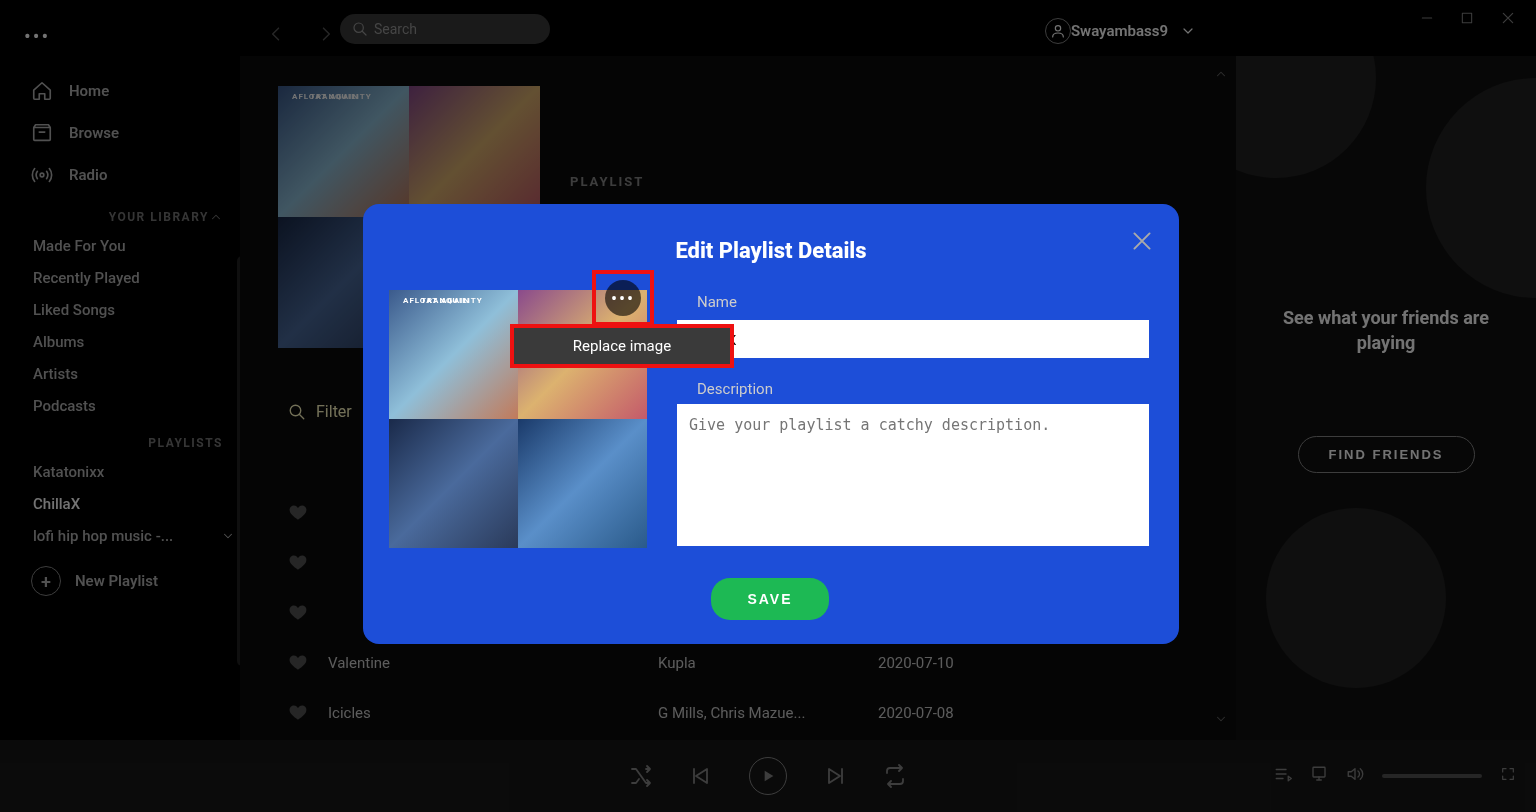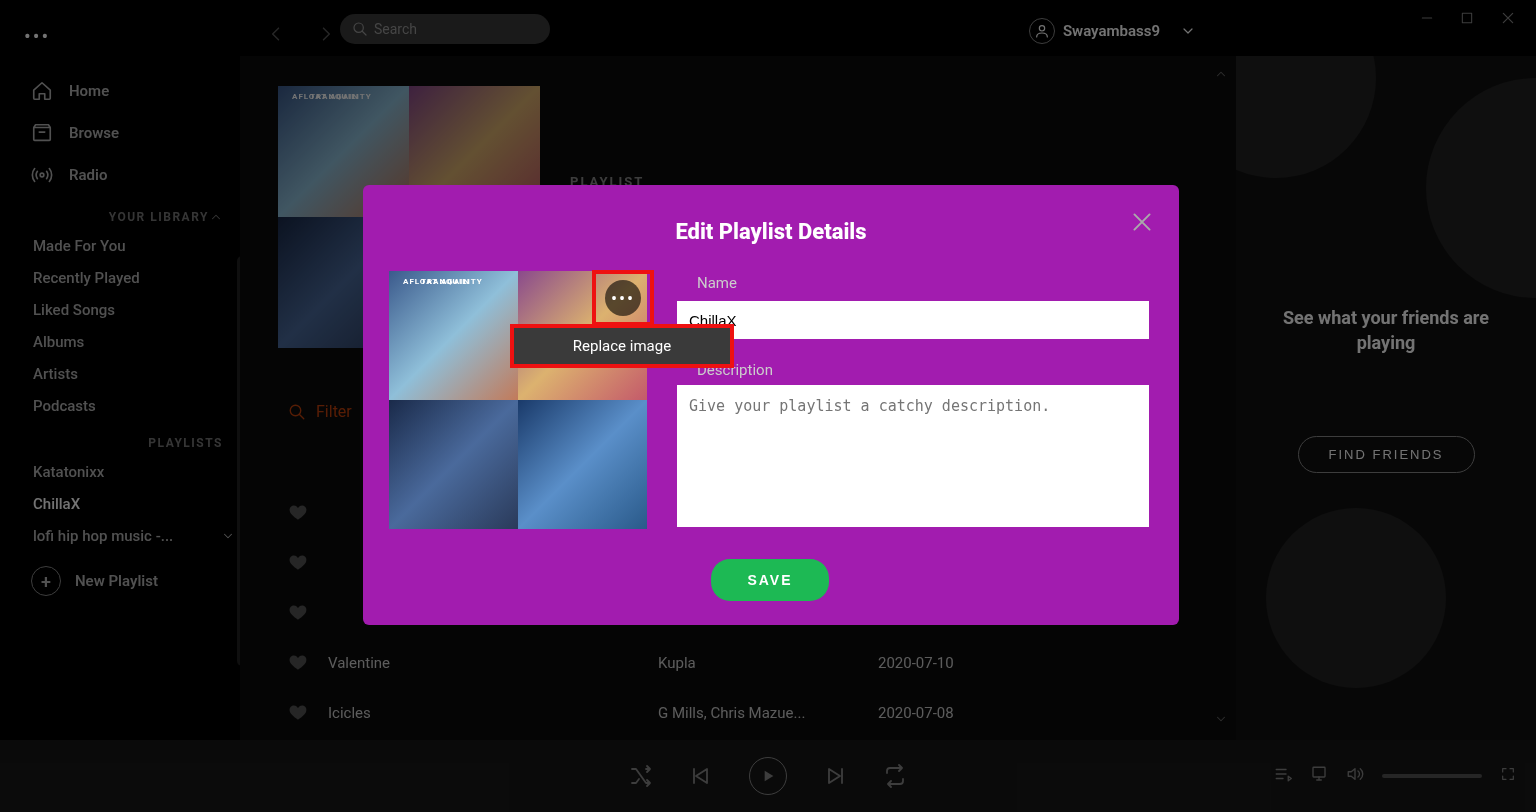--- a/index.html
+++ b/index.html
@@ -6,21 +6,21 @@
 html, body { width: 1536px; height: 812px; overflow: hidden; background: #000; color: #b3b3b3; font-family: -apple-system, BlinkMacSystemFont, "Segoe UI", Roboto, Arial, sans-serif; }
 
 
 .topbar { position: absolute; top: 0; left: 0; right: 0; height: 56px; display: flex; align-items: center; background: #000; z-index: 3; }
 .more-dots { position: absolute; left: 24px; top: 24px; color: #fff; font-size: 20px; letter-spacing: 2px; }
 .nav-arrows { position: absolute; left: 260px; top: 18px; display: flex; gap: 18px; }
 .nav-arrow { width: 32px; height: 32px; color: #555; display: flex; align-items: center; justify-content: center; cursor: pointer; }
 .search-box { position: absolute; left: 340px; top: 14px; width: 210px; height: 30px; background: #3a3a3a; border-radius: 15px; display: flex; align-items: center; padding: 0 12px; }
 .search-box svg { width: 16px; height: 16px; color: #999; margin-right: 6px; }
 .search-box span { color: #999; font-size: 14px; }
-.user-area { position: absolute; right: 340px; top: 18px; display: flex; align-items: center; gap: 8px; color: #fff; font-size: 15px; font-weight: 600; }
+.user-area { position: absolute; right: 340px; top: 18px; display: flex; align-items: center; gap: 0; color: #fff; font-size: 15px; font-weight: 600; }
 .user-area .avatar { width: 26px; height: 26px; border: 1px solid #888; border-radius: 50%; display: flex; align-items: center; justify-content: center; }
 .chevron-user { margin-left: 12px; }
 .win-controls { position: absolute; right: 20px; top: 10px; display: flex; gap: 26px; color: #888; }
 .win-controls div { cursor: pointer; }
 
 
 .sidebar { position: absolute; left: 0; top: 56px; bottom: 72px; width: 240px; background: #000; padding: 14px 0; margin-left: 7px; }
 .side-item { display: flex; align-items: center; gap: 16px; padding: 10px 24px; color: #b3b3b3; font-size: 15px; font-weight: 600; cursor: pointer; }
 .side-item svg { width: 22px; height: 22px; }
 .side-section-h { display: flex; justify-content: flex-end; align-items: center; padding: 14px 24px 6px 26px; color: #777; font-size: 12px; letter-spacing: 1.5px; font-weight: 700; }
@@ -34,39 +34,39 @@
 
 .main { position: absolute; left: 240px; top: 56px; right: 300px; bottom: 72px; background: #0d0d0d; overflow: hidden; }
 .playlist-cover { position: absolute; left: 38px; top: 30px; width: 262px; height: 262px; display: grid; grid-template-columns: 1fr 1fr; grid-template-rows: 1fr 1fr; }
 .cov-q { width: 100%; height: 100%; }
 .cov1 { background: linear-gradient(135deg, #3b5a8c, #8fbfd9, #c27a5a); }
 .cov2 { background: linear-gradient(135deg, #8a4a8c, #dcb26f, #c45a6a); }
 .cov3 { background: linear-gradient(135deg, #1a2a4a, #4a6a9c, #2a3a5a); }
 .cov4 { background: linear-gradient(135deg, #1a3a6a, #5a8fc9, #2a5a8a); }
 .cov-label { position: absolute; color: #fff; font-size: 8px; font-weight: 700; letter-spacing: 1px; }
 .pl-heading { position: absolute; left: 330px; top: 118px; color: #888; font-size: 13px; letter-spacing: 2px; font-weight: 700; }
-.filter-row { position: absolute; left: 48px; top: 346px; display: flex; align-items: center; gap: 10px; color: #c2410c; }
+.filter-row { position: absolute; left: 48px; top: 346px; display: flex; align-items: center; gap: 10px; color: #fef9c3; }
 .tracklist { position: absolute; left: 48px; top: 432px; right: 40px; }
 .track-row { display: grid; grid-template-columns: 40px 330px 220px 160px; align-items: center; height: 50px; color: #ccc; font-size: 15px; }
 .heart { color: #555; }
 .main-scroll-up { position: absolute; right: 8px; top: 10px; color: #666; }
 .main-scroll-dn { position: absolute; right: 8px; bottom: 10px; color: #666; }
 
 
 .right-panel { position: absolute; right: 0; top: 38px; bottom: 72px; width: 300px; background: #111; display: flex; flex-direction: column; align-items: center; justify-content: center; color: #fff; text-align: center; padding: 0 20px; overflow:hidden; }
 .right-bg-circles { position: absolute; inset: 0; }
 .bgc { position: absolute; border-radius: 50%; background: #222; }
 .friends-text { font-size: 18px; font-weight: 700; line-height: 1.4; z-index: 1; }
-.find-btn { margin-top: 81px; border: 1px solid #888; background: transparent; color: #fff; font-size: 13px; letter-spacing: 2px; font-weight: 400; padding: 10px 30px; border-radius: 25px; z-index: 1; cursor:pointer; }
+.find-btn { margin-top: 81px; border: 1px solid #888; background: transparent; color: #fff; font-size: 13px; letter-spacing: 2px; font-weight: 700; padding: 10px 30px; border-radius: 25px; z-index: 1; cursor:pointer; }
 
 
 .dim { position: absolute; inset: 0; background: rgba(0,0,0,0.55); z-index: 4; }
 
 
-.modal { position: absolute; left: 363px; top: 185px; width: 816px; height: 440px; background: #a21caf; border-radius: 6px; z-index: 5; color: #fff; }
+.modal { position: absolute; left: 363px; top: 204px; width: 816px; height: 440px; background: #1d4ed8; border-radius: 16px; z-index: 5; color: #fff; }
 .modal-title { position: absolute; left: 0; right: 0; top: 34px; text-align: center; font-size: 22px; font-weight: 800; }
 .modal-close { position: absolute; right: 24px; top: 24px; width: 26px; height: 26px; color: #aaa; cursor:pointer; }
 .modal-cover { position: absolute; left: 26px; top: 86px; width: 258px; height: 258px; display: grid; grid-template-columns: 1fr 1fr; grid-template-rows: 1fr 1fr; }
 .field-label { position: absolute; left: 314px; font-size: 15px; color: #ccc; margin-left: 20px; }
 .name-label { top: 89px; }
 .desc-label { top: 176px; }
 .name-input { position: absolute; left: 314px; top: 116px; width: 472px; height: 38px; background: #fff; border: none; padding: 0 12px; font-size: 15px; color: #000; }
 .desc-input { position: absolute; left: 314px; top: 200px; width: 472px; height: 142px; background: #fff; border: none; padding: 12px; font-size: 15px; color: #000; resize: none; }
 .save-btn { position: absolute; left: 348px; top: 374px; width: 118px; height: 42px; background: #1db954; border: none; border-radius: 19px; color: #fff; font-size: 14px; letter-spacing: 2px; font-weight: 800; cursor:pointer; }
 

